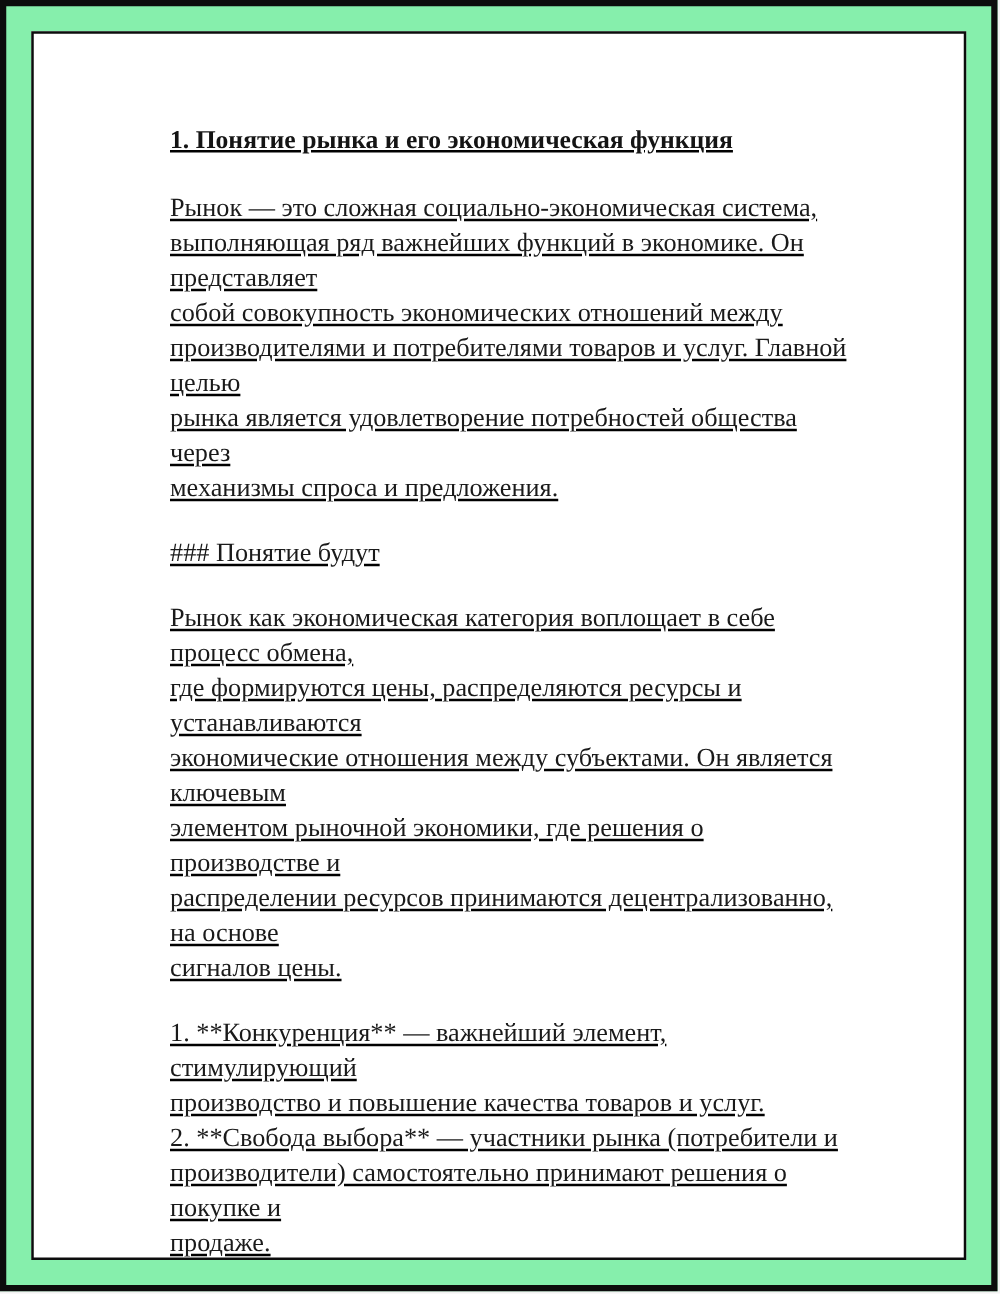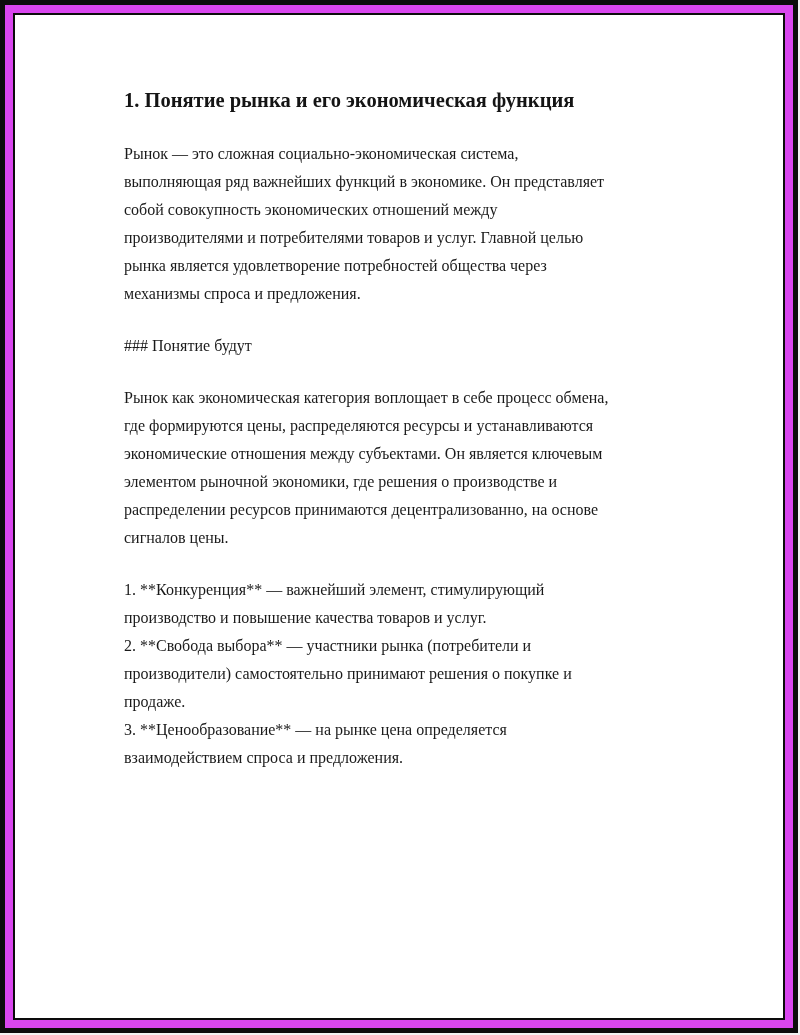--- a/index.html
+++ b/index.html
@@ -15,22 +15,23 @@
     width: 800px;
     height: 1035px;
     padding: 0 2px 2px 0; 
     background: #f2f2f2;
   }
   .border-outer {
     box-sizing: border-box;
     width: 100%;
     height: 100%;
     border: 5px solid #0c0c0c;
-    padding: 8px;
-    background: #d946ef;
+    padding: 20px;
+    background: #86efac;
+    text-decoration: underline;
   }
   .border-inner {
     box-sizing: border-box;
     width: 100%;
     height: 100%;
     border: 2px solid #0c0c0c;
     background: #ffffff;
     padding: 72px 88px 20px 109px;
     overflow: hidden;
   }
@@ -41,21 +42,21 @@
   .doc-title {
     margin: 0 0 26px 0;
     font-size: 20.5px;
     line-height: 27px;
     font-weight: bold;
     color: #141414;
     white-space: pre-line;
   }
   .block {
     margin: 12px 0 24px 0;
-    font-size: 16px;
+    font-size: 21px;
     line-height: 28px;
     white-space: pre-line; 
   }
 </style>
 </head>
 <body>
 
 <div class="page">
   <div class="border-outer">
     <div class="border-inner">

